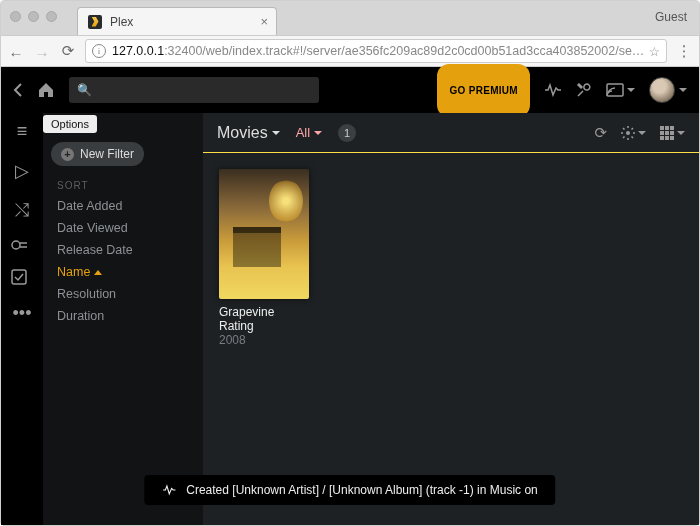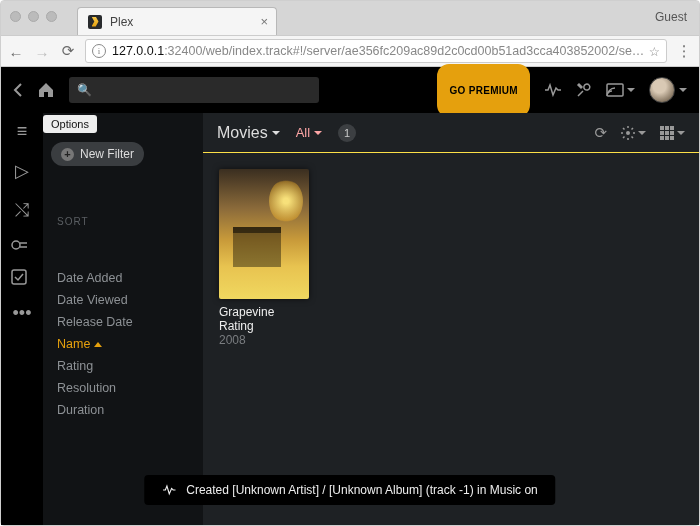--- a/index.html
+++ b/index.html
@@ -25,21 +25,21 @@
   .topbar { height: 46px; background: #000; display: flex; align-items: center; padding: 0 12px; gap: 14px; }
   .tb-ico { color: #999; font-size: 16px; display: flex; align-items: center; }
   .searchbox { flex: 0 0 250px; height: 26px; background: #2a2a2a; border-radius: 3px; display: flex; align-items: center; padding: 0 8px; color: #777; }
   .search-ic { font-size: 12px; margin-right: 6px; }
   .spacer { flex: 1; }
   .premium { background: #e5a00d; color: #000; font-weight: 700; font-size: 10px; padding: 21px 12px; border-radius: 12px; letter-spacing: .3px; }
   .avatar { width: 26px; height: 26px; border-radius: 50%; background: radial-gradient(circle at 40% 35%, #d9c9b4 30%, #7a6a56 80%); border: 1px solid #444; }
   .body { flex: 1; display: flex; min-height: 0; }
   .rail { width: 42px; background: #000; display: flex; flex-direction: column; align-items: center; padding-top: 8px; gap: 18px; }
   .rail-ico { color: #999; font-size: 18px; width: 22px; text-align: center; }
-  .panel { width: 160px; background: #111315; display: flex; flex-direction: column; padding-top: 5px; position: relative; gap: 36px; }
+  .panel { width: 160px; background: #111315; display: flex; flex-direction: column; padding-top: 5px; position: relative; }
   .opts-chip { position: absolute; left: 0; top: 2px; background: #eee; color: #111; font-size: 11px; padding: 3px 8px; border-radius: 3px; }
   .newfilter { margin: 24px 8px 10px; background: #3a3d40; color: #ddd; font-size: 12px; padding: 5px 10px; border-radius: 12px; display: inline-flex; align-items: center; gap: 6px; align-self: flex-start; }
   .newfilter .plus { width: 13px; height: 13px; border-radius: 50%; background: #777; color: #222; display: flex; align-items: center; justify-content: center; font-size: 11px; font-weight: bold; }
   .sort-hdr { color: #5a5e62; font-size: 10px; letter-spacing: 1px; padding: 4px 14px; }
   .sort-item { padding: 4px 14px; font-size: 12.5px; color: #8d9195; cursor: pointer; display: flex; align-items: center; gap: 4px; }
   .sort-item.active { color: #e5a00d; }
   .caret-up { width: 0; height: 0; border-left: 4px solid transparent; border-right: 4px solid transparent; border-bottom: 5px solid #e5a00d; }
   .content { flex: 1; background: #1e2124; display: flex; flex-direction: column; }
   .listhdr { height: 40px; display: flex; align-items: center; padding: 0 14px; gap: 16px; border-bottom: 1px solid #fde047; color: #ddd; }
   .hdr-title { font-size: 16px; font-weight: 500; display: flex; align-items: center; gap: 4px; }
@@ -156,21 +156,20 @@
         <div class="newfilter">
           <span class="plus">+</span>
           <span>New Filter</span>
         </div>
         <div class="sort-hdr">SORT</div>
         <div id="sort-list">
             <div class="sort-item">Date Added</div>
             <div class="sort-item">Date Viewed</div>
             <div class="sort-item">Release Date</div>
             <div class="sort-item active">Name<span class="caret-up"></span></div>
-            <div class="sort-item">Rating</div>
             <div class="sort-item">Resolution</div>
             <div class="sort-item">Duration</div>
           </div>
       </div>
 
       <div class="content">
         <div class="listhdr">
           <span class="hdr-title">
             <span>Movies</span>
             <span class="caret"></span>

